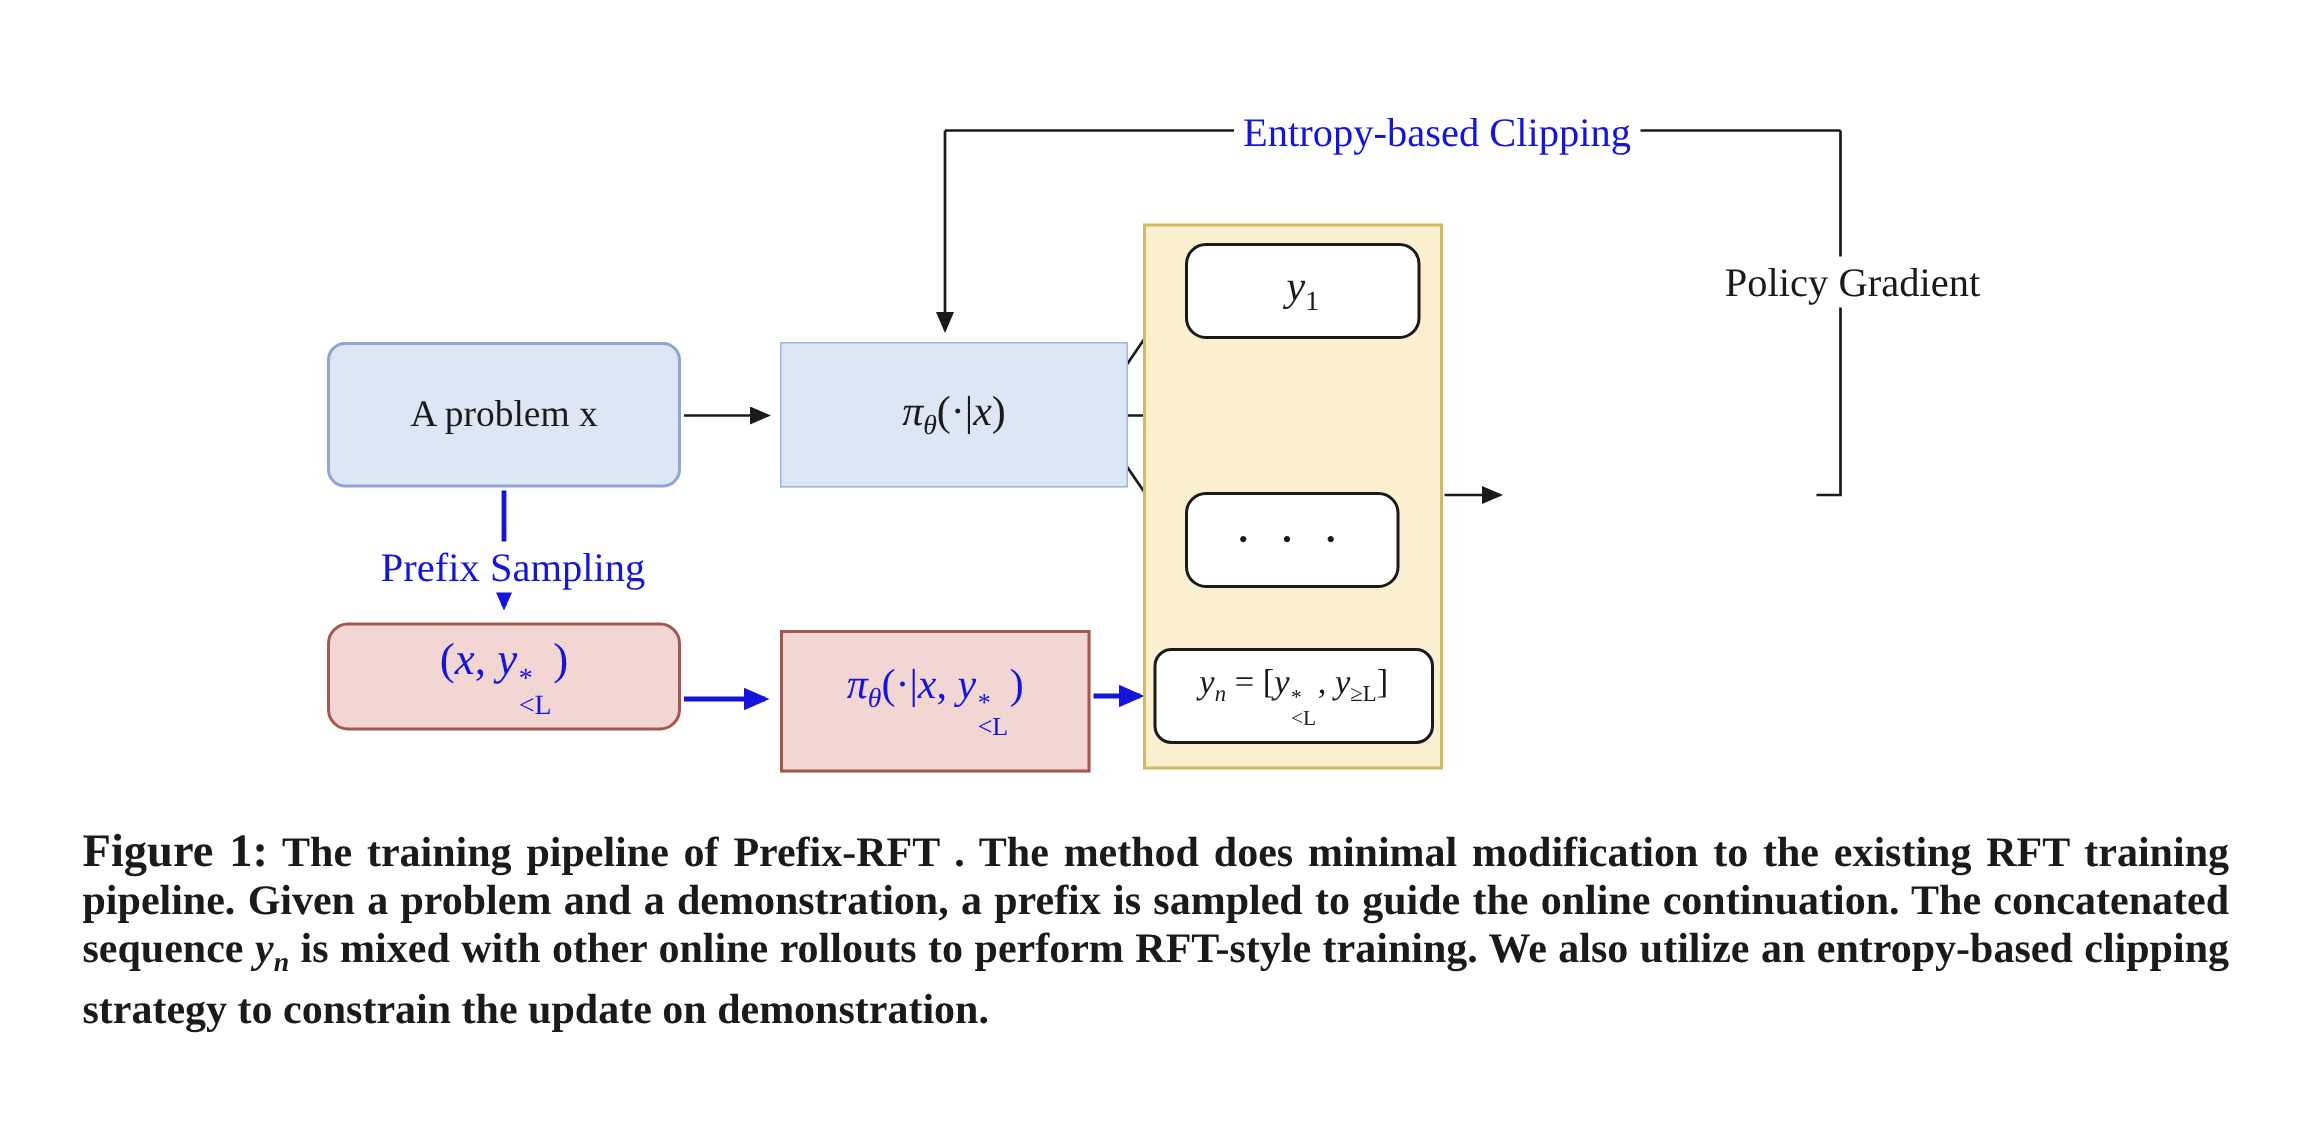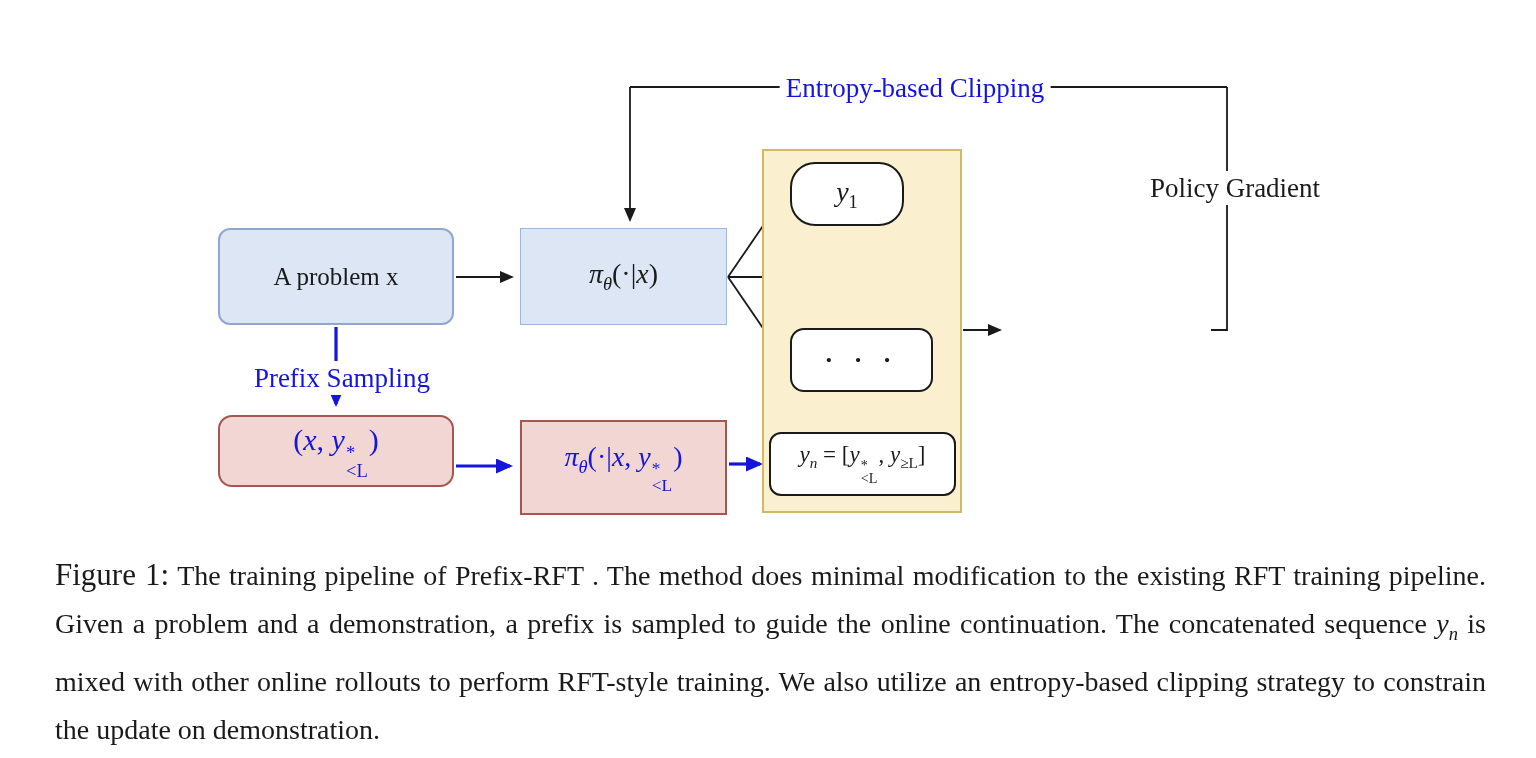--- a/index.html
+++ b/index.html
@@ -25,35 +25,35 @@
   }
   .col{flex-direction:row;}
   .problem-box{
     left:218px;top:228px;width:236px;height:97px;
     background:var(--blue-box-fill,#dce6f5);
     border:2px solid var(--blue-box-border,#8fa6d0);
     border-radius:12px;font-size:25px;line-height:38px;
   }
   .problem-line2{color:var(--blue-accent,#1414dd);}
   .pi-box{
-    left:520px;top:228px;width:207px;height:97px;
+    left:520px;top:228px;width:232px;height:97px;
     background:var(--blue-box-fill,#dce6f5);
     border:1.5px solid var(--pi-box-border,#9db6dc);
     font-size:28px;
   }
   .rollout-container{
     left:762px;top:149px;width:200px;height:364px;
     background:var(--cream-fill,#faf0d0);
     border:2px solid var(--cream-border,#d3b967);
   }
   .ybox{
     background:#ffffff;border:2.5px solid var(--ink,#1a1a1a);
     border-radius:14px;font-size:28px;
   }
-  .y1-box{left:790px;top:162px;width:114px;height:64px;border-radius:25px;}
+  .y1-box{left:790px;top:162px;width:157px;height:64px;}
   .y2-box{left:790px;top:245px;width:143px;height:64px;}
   .dots-box{left:790px;top:328px;width:143px;height:64px;font-size:26px;letter-spacing:7px;font-weight:bold;}
   .yn-box{left:769px;top:432px;width:187px;height:64px;border-radius:12px;font-size:23px;}
   .advantage-box{
     left:1007px;top:282px;width:203px;height:99px;
     background:var(--cream-fill,#faf0d0);
     border:2px solid var(--advantage-border,#c9a84c);
     font-size:26px;line-height:34px;
   }
   .prefix-box{
@@ -66,37 +66,38 @@
   .pi-prefix-box{
     left:520px;top:420px;width:207px;height:95px;
     background:var(--red-box-fill,#f1d6d3);
     border:2px solid var(--red-box-border,#a5564f);
     color:var(--blue-accent,#1414dd);font-size:28px;
   }
   .flow-label{
     background:#ffffff;padding:0 6px;font-size:27px;line-height:34px;
     white-space:nowrap;transform:translateX(-50%);
   }
-  .entropy-label{left:915px;top:71px;color:var(--blue-accent,#1414dd);}
+  .entropy-label{left:958px;top:71px;color:var(--blue-accent,#1414dd);}
   .policy-gradient-label{left:1235px;top:171px;color:var(--ink,#1a1a1a);}
   .prefix-sampling-label{left:342px;top:361px;color:var(--blue-accent,#1414dd);}
 
   .math i{font-style:italic;}
   sub{font-size:0.66em;}
   .supsub{
     display:inline-flex;flex-direction:column;align-items:flex-start;
     vertical-align:-0.5em;line-height:0.95;font-size:0.62em;margin:0 1px;
   }
   .supsub .s-sup{display:block;}
   .supsub .s-sub{display:block;}
 
   .caption{
     position:absolute;left:55px;top:551px;width:1431px;
-    font-size:28px;line-height:48px;text-align:justify;
+    font-size:28px;line-height:32px;text-align:justify;
     color:var(--ink,#1a1a1a);
+    font-weight:bold;
   }
   .cap-label{font-size:31px;}
 </style>
 </head>
 <body>
 
 <div class="page">
   <div class="diagram">
 
     <svg class="overlay" width="1536" height="545" viewBox="0 0 1536 545">

